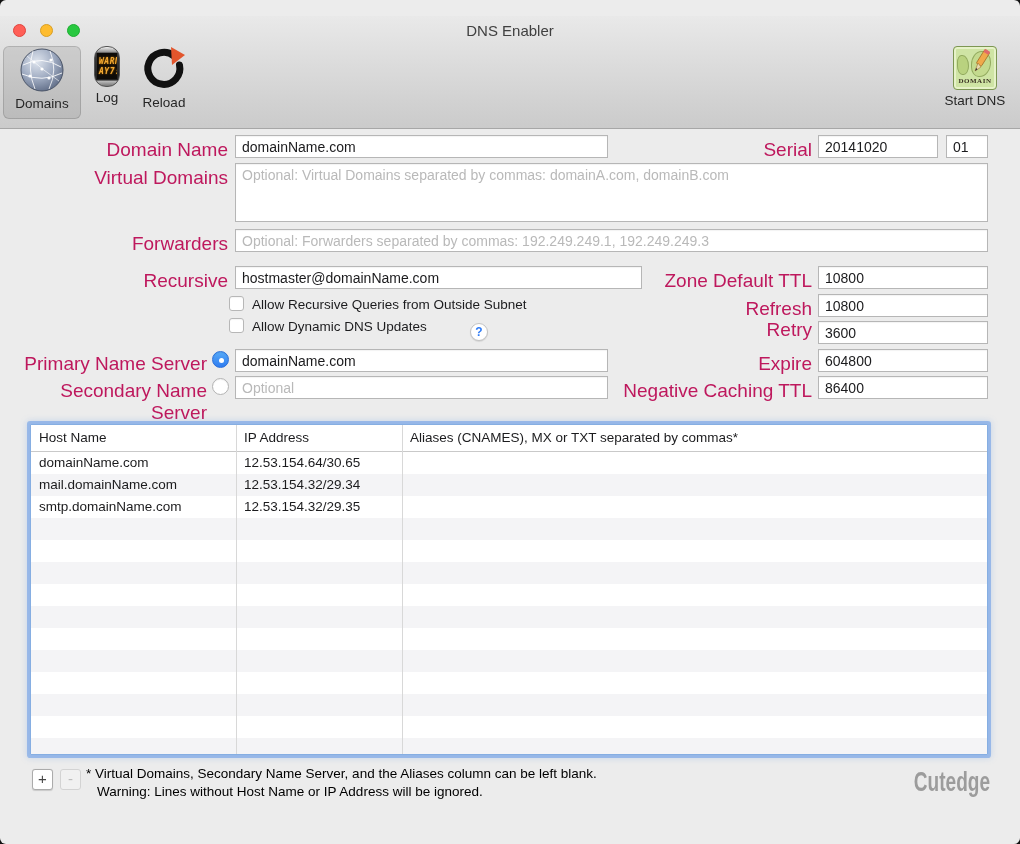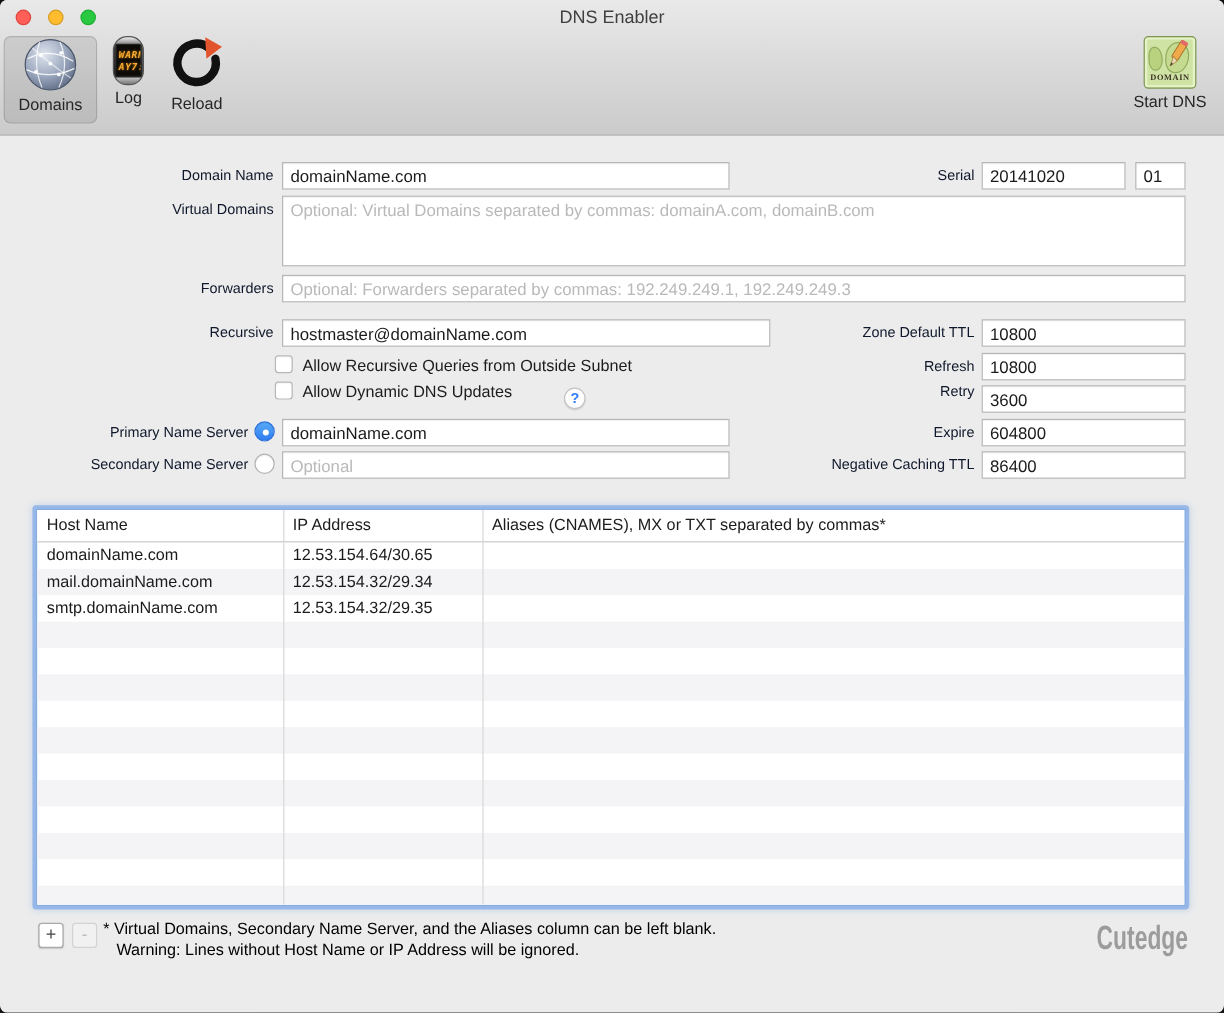--- a/index.html
+++ b/index.html
@@ -2,21 +2,21 @@
 <html><head>
 <meta charset="utf-8">
 <style>
   * { margin:0; padding:0; box-sizing:border-box; }
   html,body { width:1020px; height:844px; background:#111; }
   body { font-family:"Liberation Sans", sans-serif; }
   .window{ position:relative; width:1020px; height:844px; background:#ececec;
            border-radius:6px; overflow:hidden; }
 
   
-  .chrome{ position:absolute; left:0; top:0; width:1020px; height:113px;
+  .chrome{ position:absolute; left:0; top:16px; width:1020px; height:113px;
            background:linear-gradient(#e9e9e9, #d2d2d2 75%, #cbcbcb);
            border-bottom:1px solid #a7a7a7; }
   .traffic{ position:absolute; top:8px; width:13px; height:13px; border-radius:50%; }
   .t-red{ left:13px; background:#ff5f57; border:0.5px solid #e0443e;}
   .t-yellow{ left:40px; background:#febc2e; border:0.5px solid #d89e24;}
   .t-green{ left:67px; background:#28c840; border:0.5px solid #1eae32;}
   .win-title{ position:absolute; top:6px; left:0; width:100%; text-align:center;
               font-size:15px; color:#404040; }
 
   .tb-item{ position:absolute; top:30px; height:73px; text-align:center; }
@@ -44,21 +44,21 @@
   .map-land1{ position:absolute; left:3px; top:8px; width:12px; height:20px; background:#b9d27f;
               border-radius:40% 60% 50% 50%; border:1px solid #93ab5f;}
   .map-land2{ position:absolute; left:17px; top:4px; width:20px; height:26px; background:#c4da8e;
               border-radius:55% 45% 60% 40%; border:1px solid #93ab5f;}
   .map-domain{ position:absolute; left:0; bottom:4px; width:100%; text-align:center;
                font-family:"Liberation Serif", serif; font-size:7px; font-weight:bold;
                color:#3c3325; letter-spacing:0.5px;}
   .map-pencil{ position:absolute; right:1px; top:2px; width:26px; height:26px;}
 
   
-  .flabel{ position:absolute; font-size:12px; color:#0f172a; text-align:right; }
+  .flabel{ position:absolute; font-size:19px; color:#be185d; text-align:right; }
   .field{ position:absolute; background:#fff; border:1px solid #b6b6b6; font-size:14px;
           color:#1b1b1d; padding:0 6px; font-family:"Liberation Sans", sans-serif;
           box-shadow:inset 0 1px 1px rgba(0,0,0,0.05); border-radius:0; outline:none;}
   .field::placeholder, textarea.field::placeholder{ color:#b9b9b9; }
   textarea.field{ resize:none; padding-top:3px; line-height:17px; }
 
   .cbox{ position:absolute; width:15px; height:15px; background:#fff; border:1px solid #b7b7b7;
          border-radius:3px; box-shadow:inset 0 1px 1px rgba(0,0,0,0.04);}
   .cblabel{ position:absolute; font-size:13.5px; color:#1c1c1e; }
   .helpbtn{ position:absolute; width:18px; height:18px; border-radius:50%; background:#fff;

